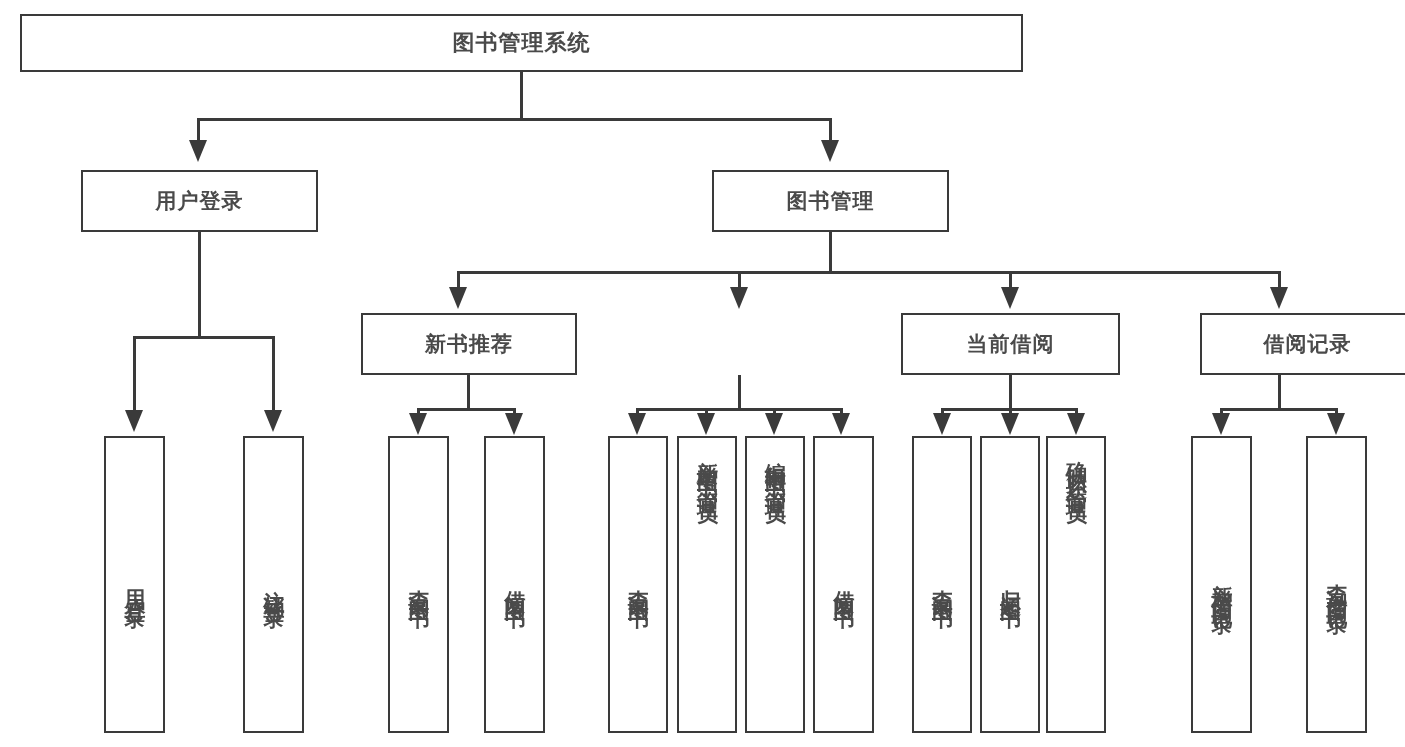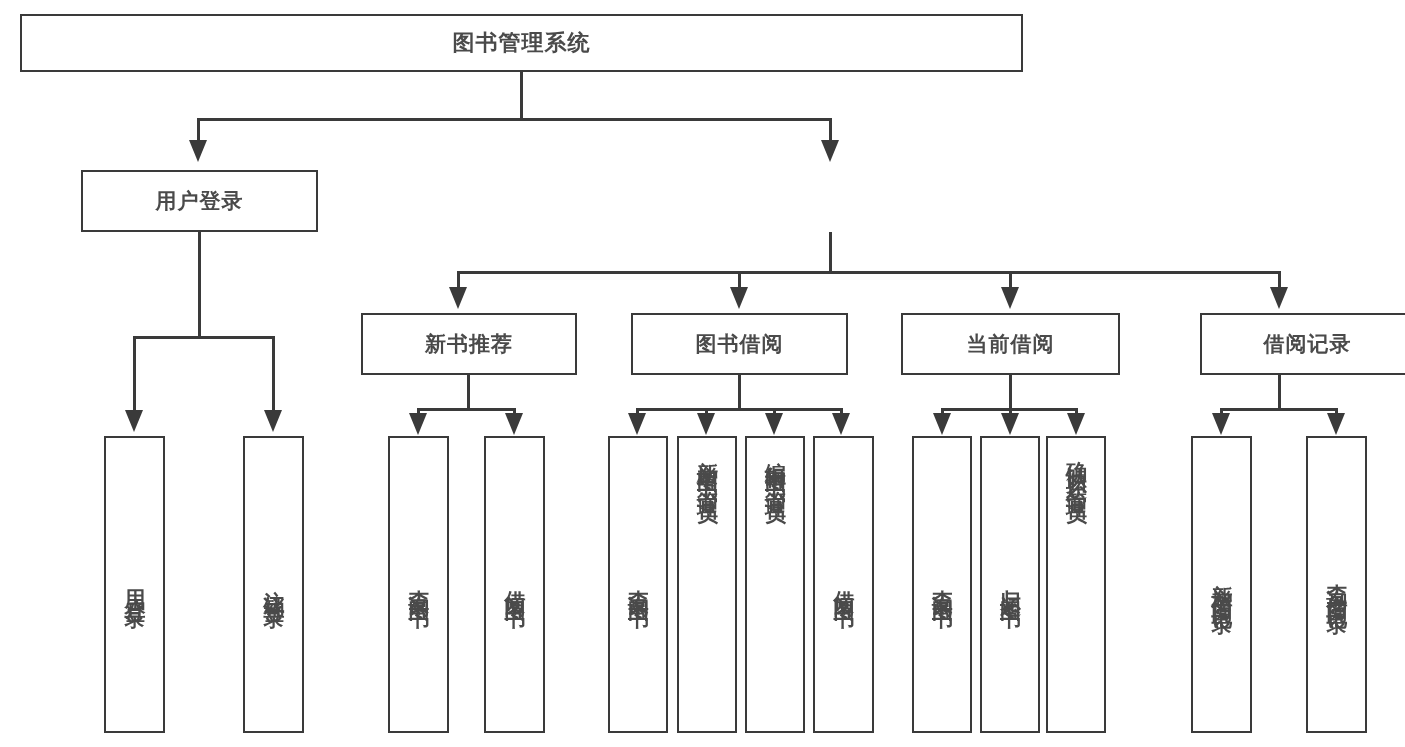--- a/index.html
+++ b/index.html
@@ -86,20 +86,23 @@
 
   <div class="ln vv" style="left:520px;top:72px;width:3px;height:46px;"></div>
   <div class="ln hh" style="left:197px;top:118px;width:635px;height:3px;"></div>
   <div class="ln vv" style="left:197px;top:118px;width:3px;height:22px;"></div>
   <div class="ln vv" style="left:829px;top:118px;width:3px;height:22px;"></div>
   <div class="arrow" style="left:189px;top:140px;"></div>
   <div class="arrow" style="left:821px;top:140px;"></div>
 
   <div class="node h" style="left:81px;top:170px;width:237px;height:62px;">
     <span class="lbl">用户登录</span>
+  </div>
+  <div class="node h" style="left:712px;top:170px;width:237px;height:62px;">
+    <span class="lbl">图书管理</span>
   </div>
 
   <div class="ln vv" style="left:198px;top:232px;width:3px;height:104px;"></div>
   <div class="ln hh" style="left:133px;top:336px;width:142px;height:3px;"></div>
   <div class="ln vv" style="left:133px;top:336px;width:3px;height:74px;"></div>
   <div class="ln vv" style="left:272px;top:336px;width:3px;height:74px;"></div>
   <div class="arrow" style="left:125px;top:410px;"></div>
   <div class="arrow" style="left:264px;top:410px;"></div>
 
   <div class="ln vv" style="left:829px;top:232px;width:3px;height:39px;"></div>
@@ -109,23 +112,20 @@
   <div class="ln vv" style="left:1009px;top:271px;width:3px;height:16px;"></div>
   <div class="ln vv" style="left:1278px;top:271px;width:3px;height:16px;"></div>
   <div class="arrow" style="left:449px;top:287px;"></div>
   <div class="arrow" style="left:730px;top:287px;"></div>
   <div class="arrow" style="left:1001px;top:287px;"></div>
   <div class="arrow" style="left:1270px;top:287px;"></div>
 
   <div class="node h" style="left:361px;top:313px;width:216px;height:62px;">
     <span class="lbl">新书推荐</span>
   </div>
-  <div class="node h" style="left:631px;top:313px;width:217px;height:62px;">
-    <span class="lbl">图书借阅</span>
-  </div>
   <div class="node h" style="left:901px;top:313px;width:219px;height:62px;">
     <span class="lbl">当前借阅</span>
   </div>
   <div class="node h" style="left:1200px;top:313px;width:215px;height:62px;">
     <span class="lbl">借阅记录</span>
   </div>
 
   <div class="ln vv" style="left:467px;top:375px;width:3px;height:33px;"></div>
   <div class="ln hh" style="left:417px;top:408px;width:99px;height:3px;"></div>
   <div class="ln vv" style="left:417px;top:408px;width:3px;height:7px;"></div>

